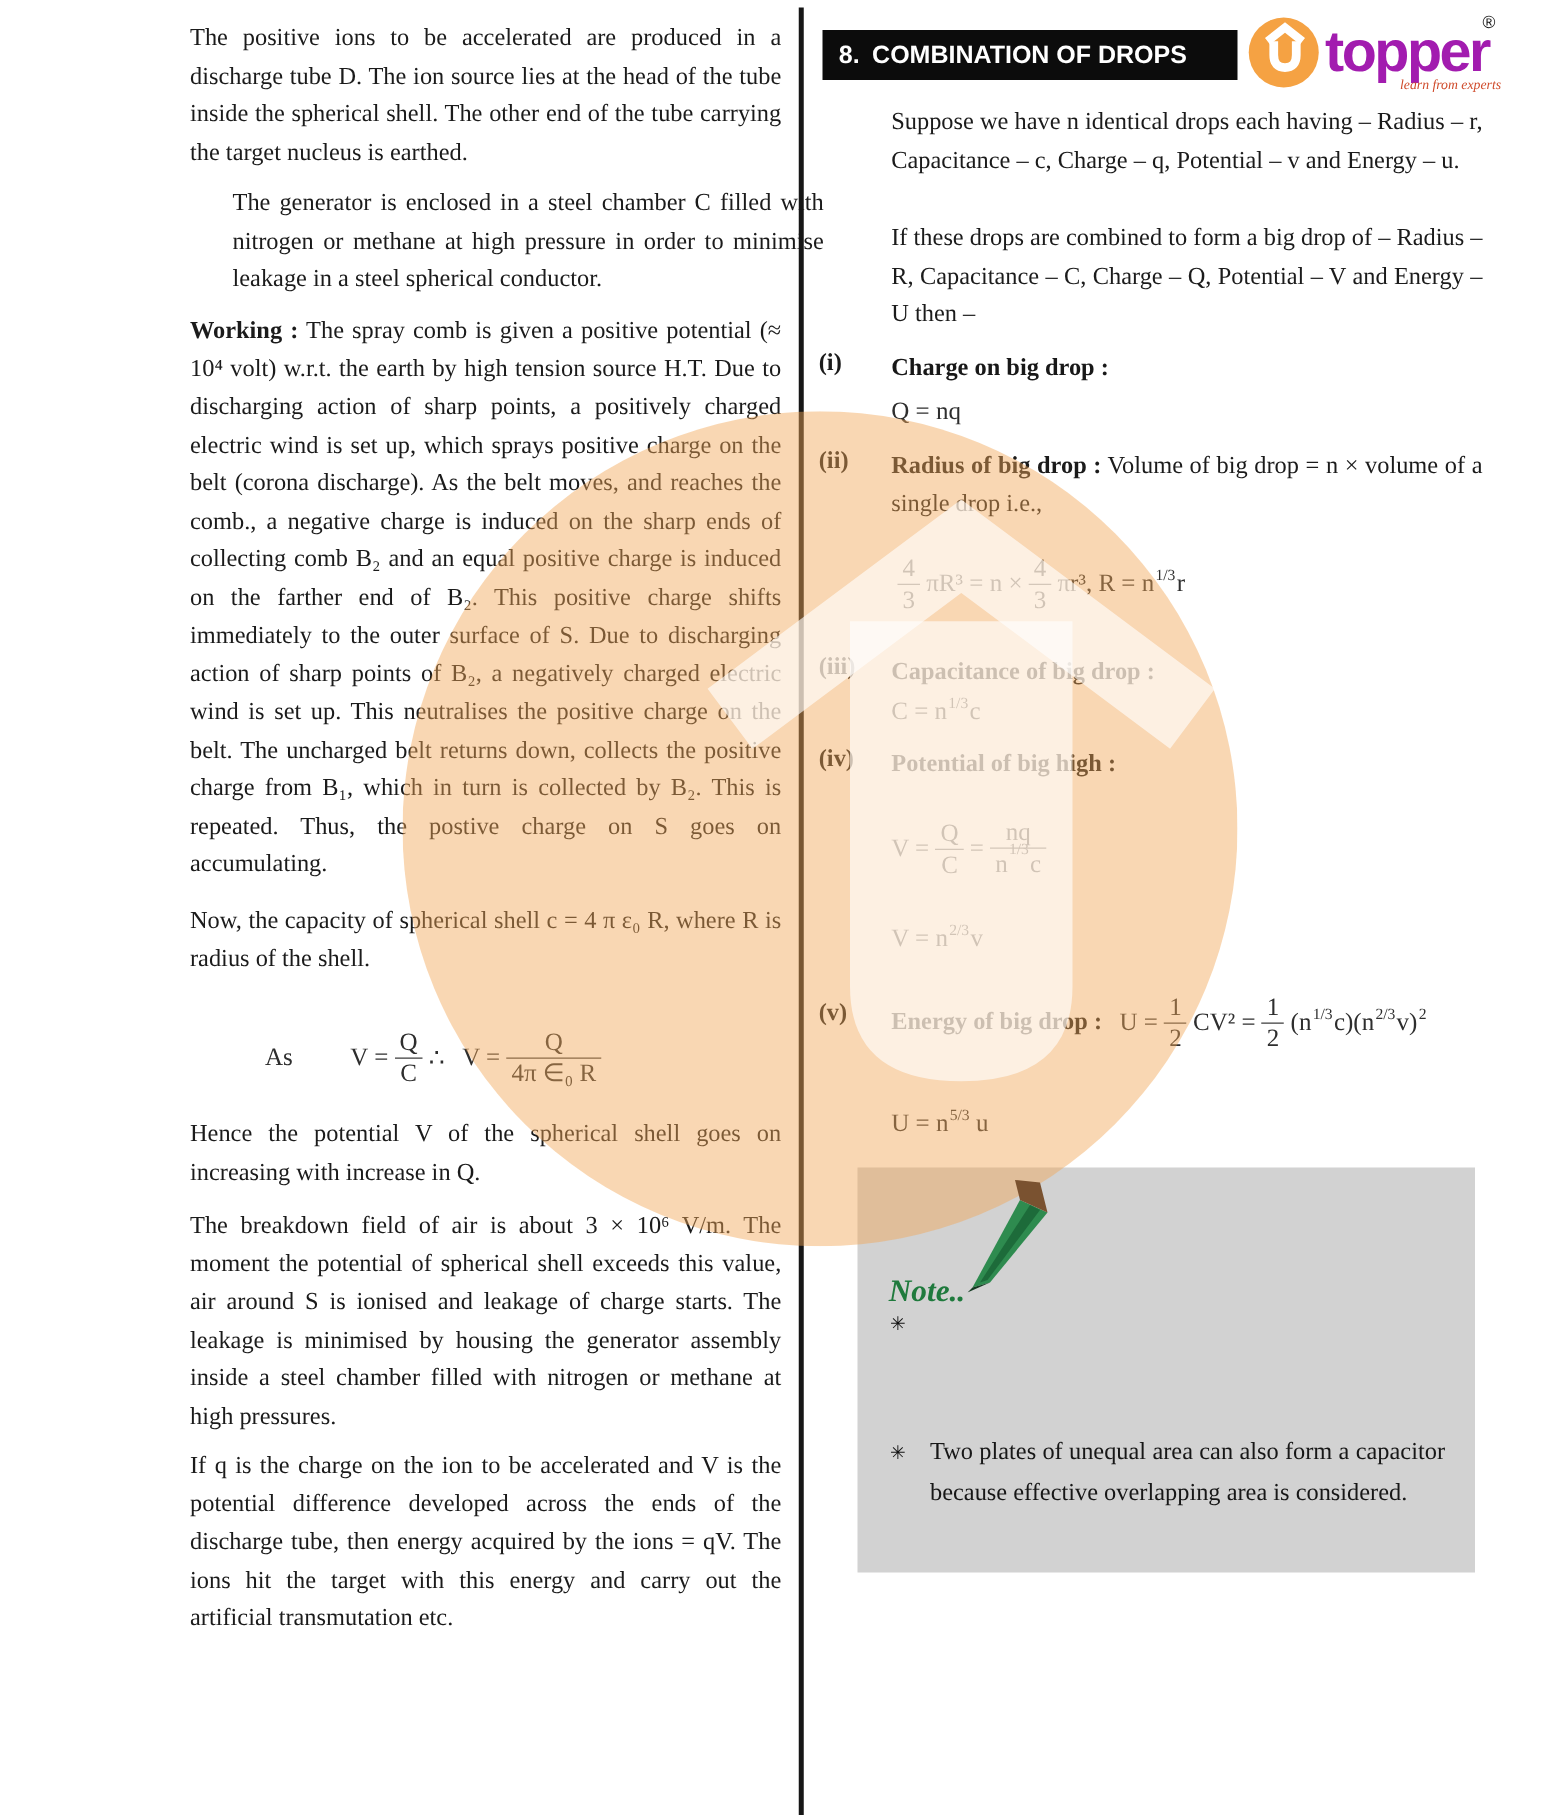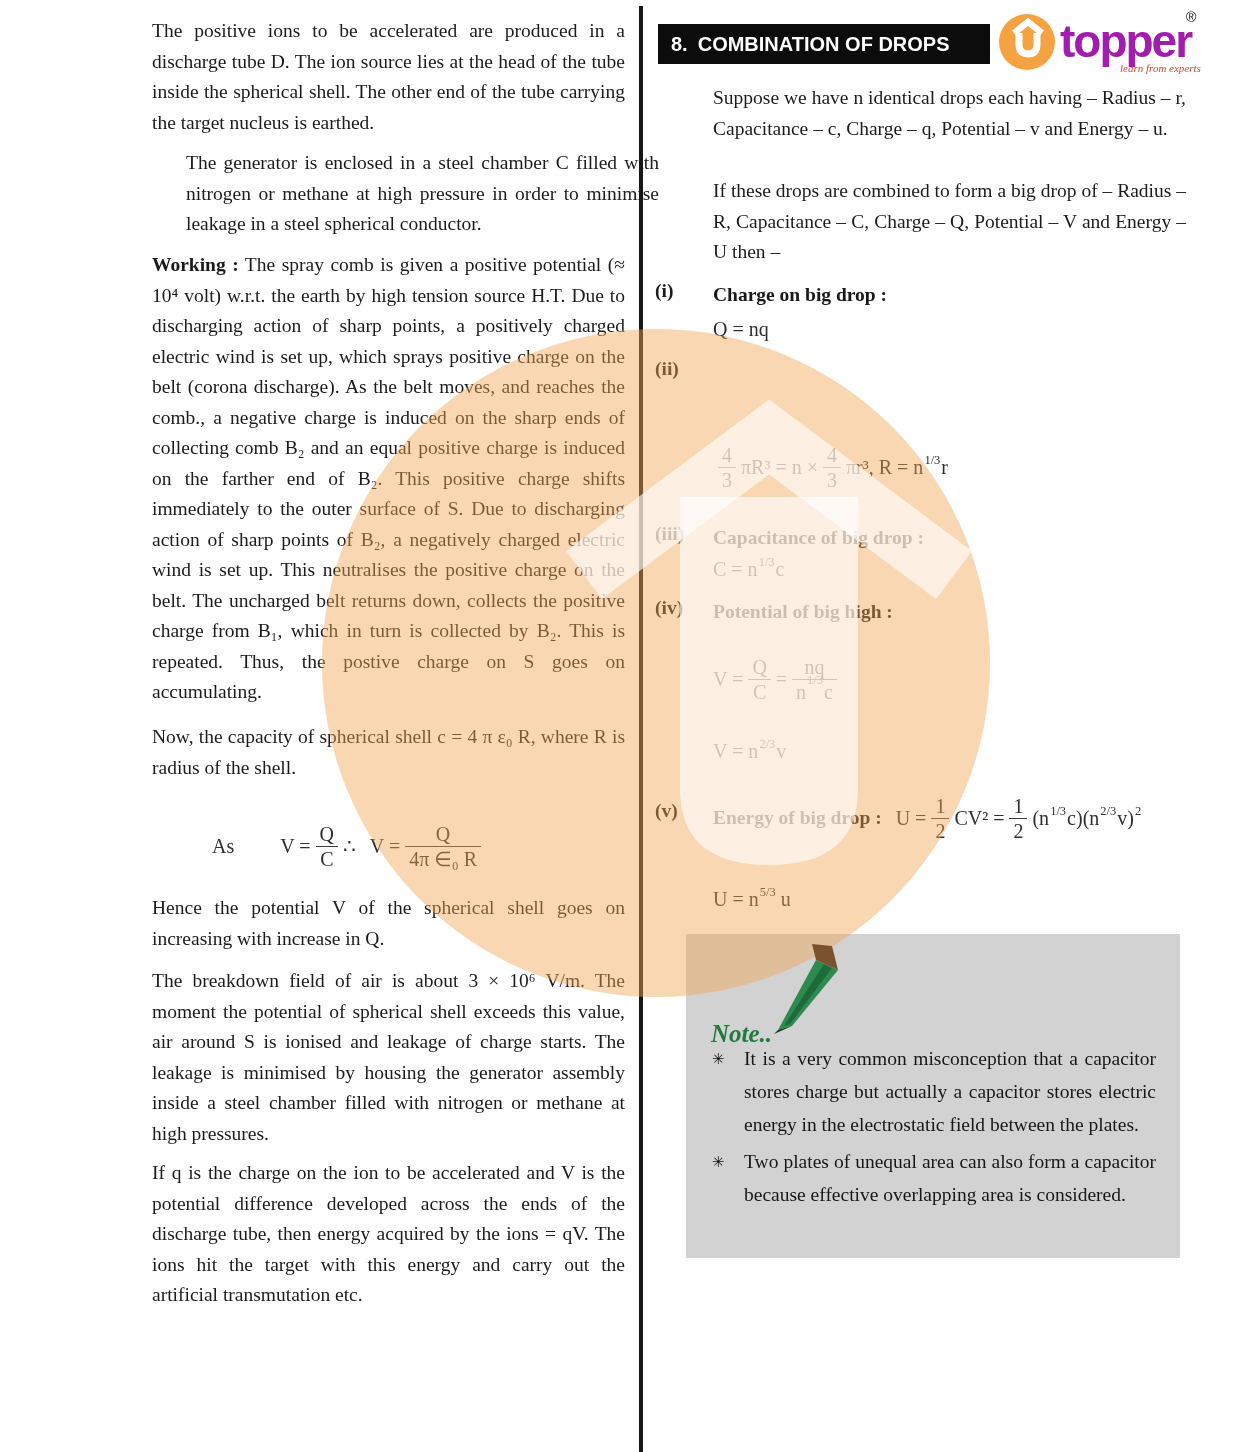--- a/index.html
+++ b/index.html
@@ -85,20 +85,21 @@
 
   <p class="abs just" style="left:713px;top:83px;width:473px;">Suppose we have n identical drops each having – Radius – r, Capacitance – c, Charge – q, Potential – v and Energy – u.</p>
 
   <p class="abs just" style="left:713px;top:176px;width:473px;">If these drops are combined to form a big drop of – Radius – R, Capacitance – C, Charge – Q, Potential – V and Energy – U then –</p>
 
   <div class="abs label" style="left:655px;top:280px;">(i)</div>
   <div class="abs rhead" style="left:713px;top:280px;">Charge on big drop :</div>
   <div class="abs frow" style="left:713px;top:318px;">Q = nq</div>
 
   <div class="abs label" style="left:655px;top:358px;">(ii)</div>
+  <p class="abs just" style="left:713px;top:358px;width:473px;"><span class="b">Radius of big drop :</span><span> Volume of big drop = n × volume of a single drop i.e.,</span></p>
   <div class="abs frow" style="left:713px;top:432px;height:70px;">
     <span class="fr">
         <span class="n">4</span>
         <span class="d">3</span>
       </span>
     <span>πR³ = n ×</span>
     <span class="fr">
         <span class="n">4</span>
         <span class="d">3</span>
       </span>
@@ -156,21 +157,20 @@
       <sup class="s">2</sup>
   </div>
   <div class="abs frow" style="left:713px;top:888px;">
     <span>U = n</span>
       <sup class="s">5/3</sup>
       <span style="margin-left:4px;">u</span>
   </div>
 
   <div class="abs notebox">
     <span class="bullet" style="left:26px;top:116px;">✳</span>
-    <div class="ntext" style="left:58px;top:108px;width:412px;">It is a very common misconception that a capacitor stores charge but actually a capacitor stores electric energy in the electrostatic field between the plates.</div>
     <span class="bullet" style="left:26px;top:219px;">✳</span>
     <div class="ntext" style="left:58px;top:211px;width:412px;">Two plates of unequal area can also form a capacitor because effective overlapping area is considered.</div>
   </div>
   <div class="abs notelabel z31" style="left:711px;top:1020px;">Note..</div>
   <svg class="abs z31" style="left:762px;top:944px;" width="104" height="90" viewBox="0 0 104 90">
     <polygon points="54,16 76,26 30,82 16,86" fill="#2e8b4f"></polygon>
     <polygon points="54,16 76,26 70,2 50,0" fill="#7a5230"></polygon>
     <polygon points="62,20 70,24 28,80 22,82" fill="#1d6b3a"></polygon>
     <polygon points="16,86 30,82 12,90" fill="#143a22"></polygon>
   </svg>

